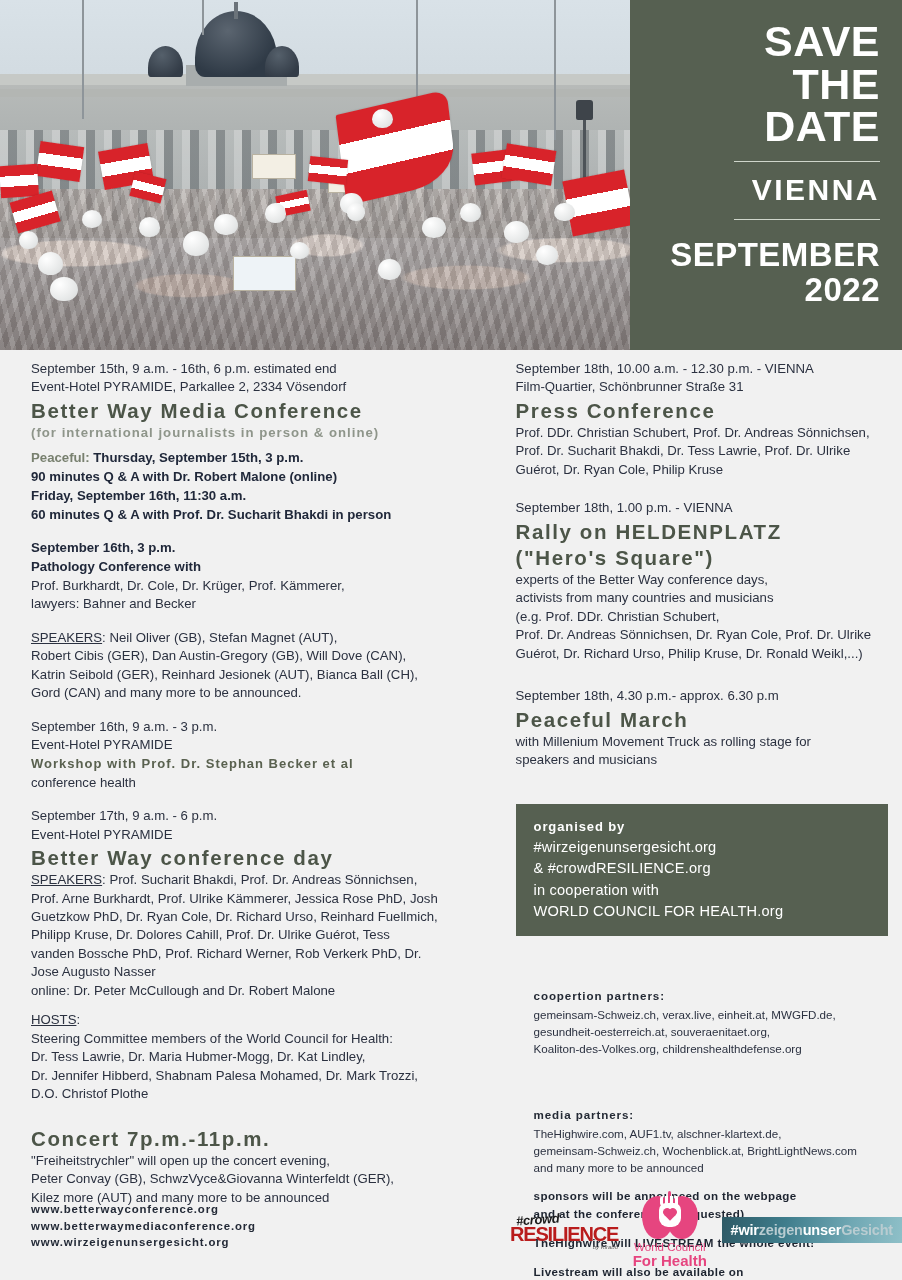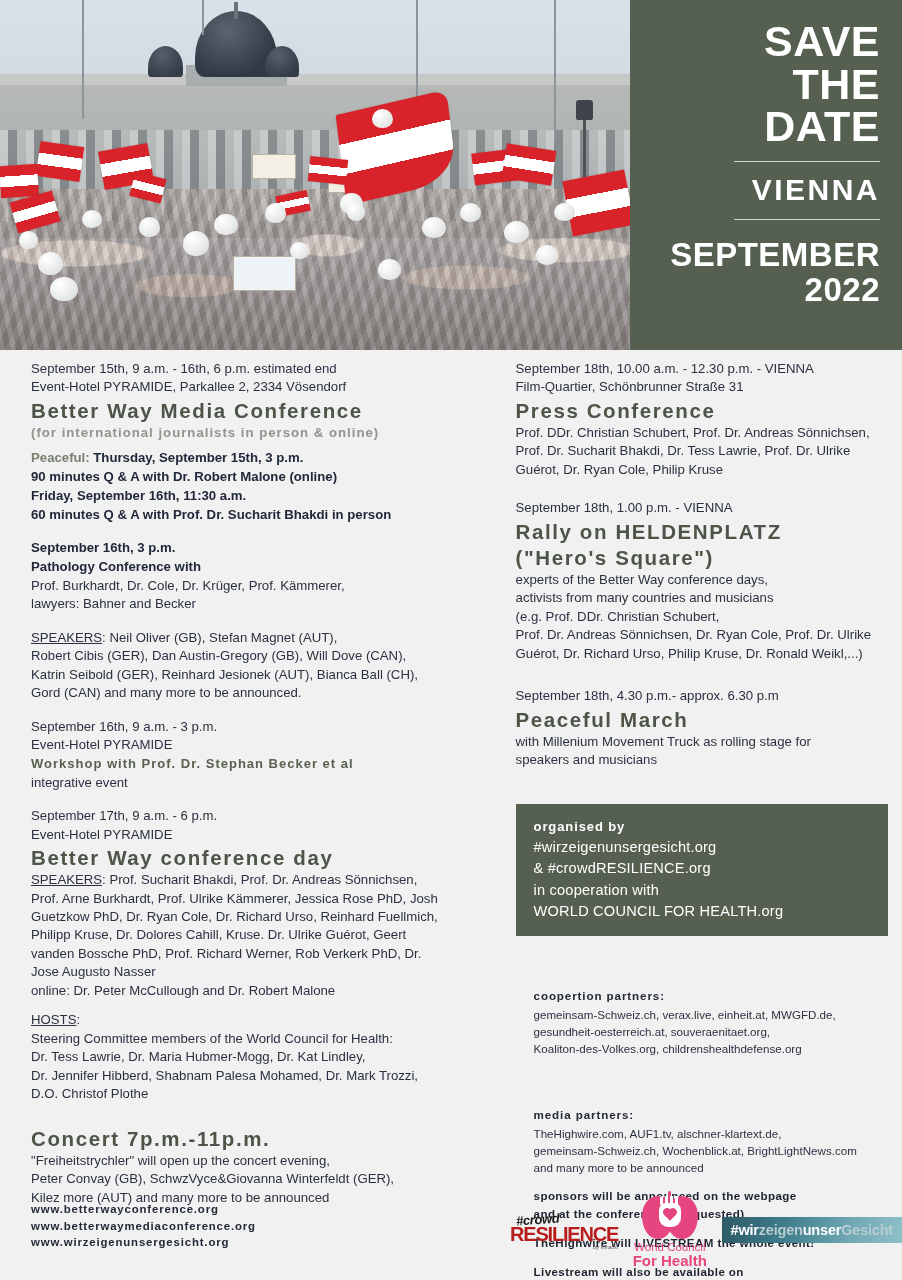--- a/index.html
+++ b/index.html
@@ -537,31 +537,31 @@
         <div class="line"><span class="u">SPEAKERS</span><span>: Neil Oliver (GB), Stefan Magnet (AUT),</span></div>
         <div class="line">Robert Cibis (GER), Dan Austin-Gregory (GB), Will Dove (CAN),</div>
         <div class="line">Katrin Seibold (GER), Reinhard Jesionek (AUT), Bianca Ball (CH),</div>
         <div class="line">Gord (CAN) and many more to be announced.</div>
       </div>
 
       <div class="blk">
         <div class="line">September 16th, 9 a.m. - 3 p.m.</div>
         <div class="line">Event-Hotel PYRAMIDE</div>
         <div class="subhead-dark">Workshop with Prof. Dr. Stephan Becker et al</div>
-        <div class="line">integrative event</div>
+        <div class="line">conference health</div>
       </div>
 
       <div class="blk">
         <div class="line">September 17th, 9 a.m. - 6 p.m.</div>
         <div class="line">Event-Hotel PYRAMIDE</div>
         <div class="head">Better Way conference day</div>
         <div class="line"><span class="u">SPEAKERS</span><span>: Prof. Sucharit Bhakdi, Prof. Dr. Andreas Sönnichsen,</span></div>
         <div class="line">Prof. Arne Burkhardt, Prof. Ulrike Kämmerer, Jessica Rose PhD, Josh</div>
         <div class="line">Guetzkow PhD, Dr. Ryan Cole, Dr. Richard Urso, Reinhard Fuellmich,</div>
-        <div class="line">Philipp Kruse, Dr. Dolores Cahill, Kruse. Dr. Ulrike Guérot, Geert</div>
+        <div class="line">Philipp Kruse, Dr. Dolores Cahill, Prof. Dr. Ulrike Guérot, Tess</div>
         <div class="line">vanden Bossche PhD, Prof. Richard Werner, Rob Verkerk PhD, Dr.</div>
         <div class="line">Jose Augusto Nasser</div>
         <div class="line">online: Dr. Peter McCullough and Dr. Robert Malone</div>
         <div style="height:11px"></div>
         <div class="line"><span class="u">HOSTS</span>:</div>
         <div class="line">Steering Committee members of the World Council for Health:</div>
         <div class="line">Dr. Tess Lawrie, Dr. Maria Hubmer-Mogg, Dr. Kat Lindley,</div>
         <div class="line">Dr. Jennifer Hibberd, Shabnam Palesa Mohamed, Dr. Mark Trozzi,</div>
         <div class="line">D.O. Christof Plothe</div>
       </div>

